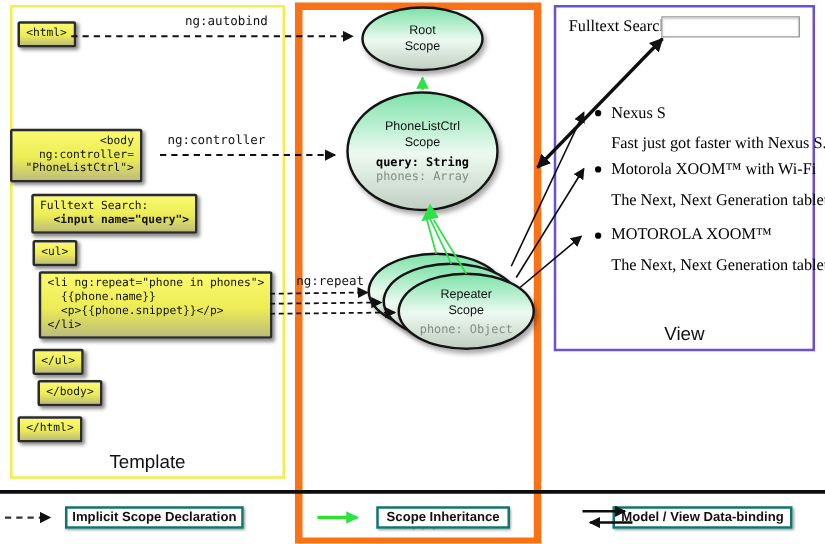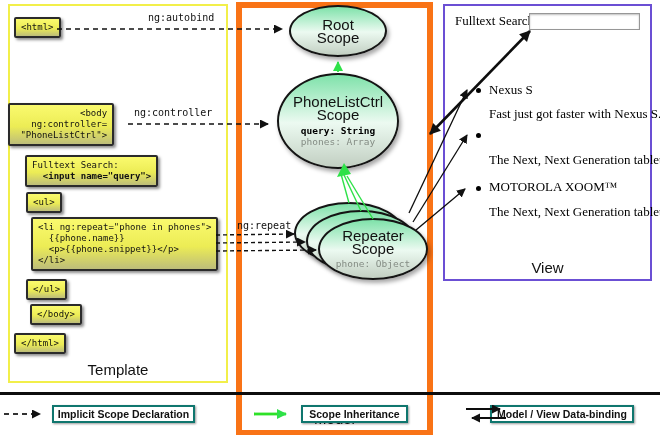--- a/index.html
+++ b/index.html
@@ -35,21 +35,21 @@
   }
   
   .scope {
     position:absolute; border-radius:50%;
     border:2px solid #141414;
     background:linear-gradient(180deg,#7fe2aa 0%,#ecfaf1 52%,#c2cfc2 100%);
     box-shadow:2px 3px 4px rgba(0,0,0,0.35);
     display:flex; flex-direction:column; align-items:center; justify-content:center;
     text-align:center; color:#111;
   }
-  .scope-title { font-size:15px; line-height:13px; white-space:pre; }
+  .scope-title { font-size:10px; line-height:13px; white-space:pre; }
   .scope-prop  { font-family:"DejaVu Sans Mono", monospace; font-size:9.5px; line-height:11px; }
   .prop-bold   { font-weight:bold; color:#000; margin-top:4px; }
   .prop-gray   { color:#848c84; }
   
   .view-search-label {
     position:absolute; font-family:"Liberation Serif", serif;
     font-size:13px; color:#000;
   }
   .view-input {
     position:absolute; left:529px; top:13px; width:111px; height:17px;
@@ -138,20 +138,21 @@
   </div>
 
   <div class="view-search-label" style="left:455px; top:13px;">Fulltext Search:</div>
   <input class="view-input" type="text" value="" style="">
 
   <span class="bullet-dot" style="top:88px;"></span>
   <div class="view-item-title" style="top:82px;">Nexus S</div>
   <div class="view-item-snippet" style="top:106px;">Fast just got faster with Nexus S.</div>
 
   <span class="bullet-dot" style="top:133px;"></span>
+  <div class="view-item-title" style="top:127px;">Motorola XOOM™ with Wi-Fi</div>
   <div class="view-item-snippet" style="top:152px;">The Next, Next Generation tablet.</div>
 
   <span class="bullet-dot" style="top:186px;"></span>
   <div class="view-item-title" style="top:179px;">MOTOROLA XOOM™</div>
   <div class="view-item-snippet" style="top:204px;">The Next, Next Generation tablet.</div>
 
   <div class="separator"></div>
   <div class="legend-box" style="left:52px;  width:143px;">Implicit Scope Declaration</div>
   <div class="legend-box" style="left:301px; width:107px;">Scope Inheritance</div>
   <div class="legend-box" style="left:490px; width:144px;">Model / View Data-binding</div>

